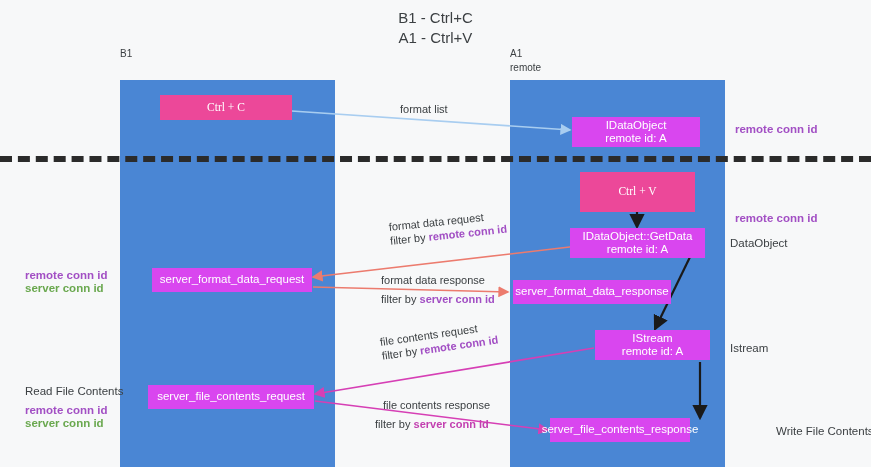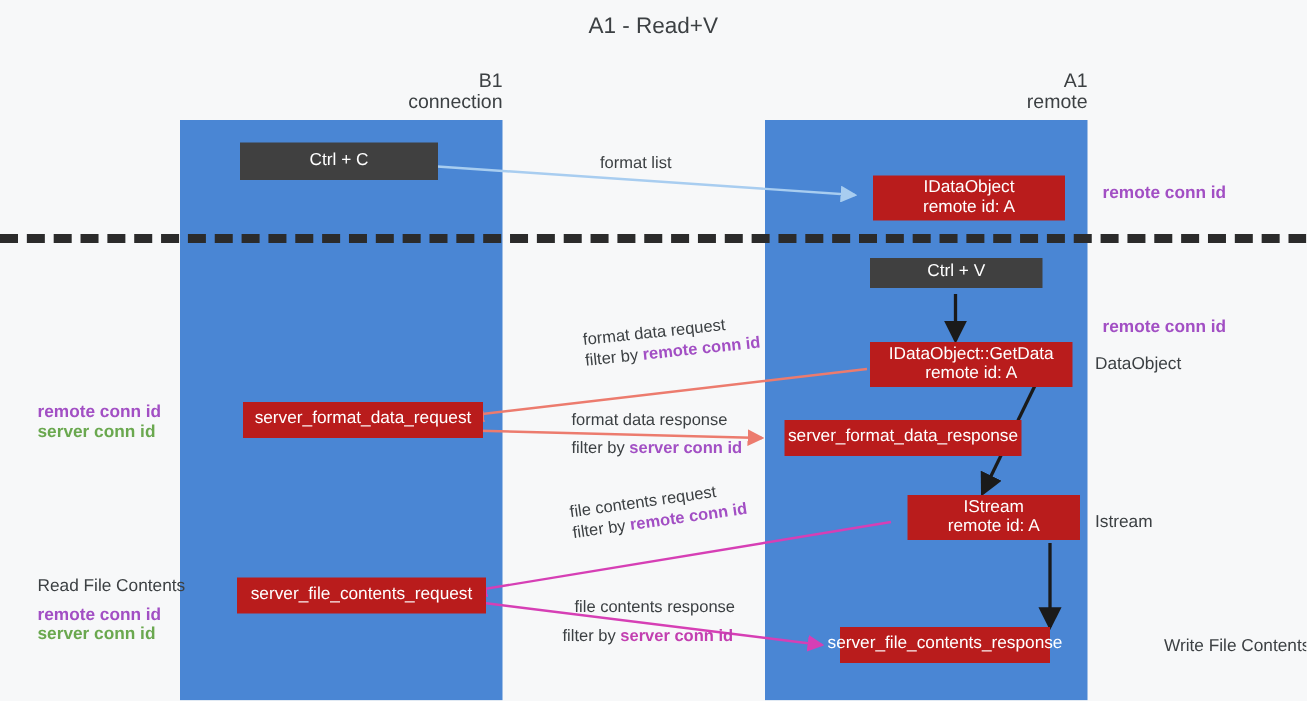--- a/index.html
+++ b/index.html
@@ -18,23 +18,23 @@
   
   .lane {
     position: absolute;
     background: #4a86d4;
   }
   #lane-b1 { left: 120px;  top: 80px; width: 215px; height: 387px; }
   #lane-a1 { left: 510px;  top: 80px; width: 215px; height: 387px; }
 
   .lane-header {
     position: absolute;
-    text-align: right;
-    color: #3c4043;
-    font-size: 13px;
+    text-align: left;
+    color: #3c4043;
+    font-size: 10px;
     line-height: 13.5px;
     width: 215px;
   }
   #hdr-b1 { left: 120px; top: 47px; }
   #hdr-a1 { left: 510px; top: 47px; }
 
   
   #title {
     position: absolute;
     left: 0; top: 8px;
@@ -60,22 +60,22 @@
     display: flex;
     flex-direction: column;
     align-items: center;
     justify-content: center;
     color: #ffffff;
     font-size: 11.5px;
     line-height: 13.5px;
     text-align: center;
     padding: 2px 4px;
   }
-  .node.green  { background: #404040; }
-  .node.orange { background: #b91c1c; margin-left: 10px; }
+  .node.green  { background: #ec4899; font-family: Liberation Serif, serif; }
+  .node.orange { background: #d946ef; }
 
   
   .side-label {
     position: absolute;
     font-size: 11.5px;
     line-height: 14px;
     color: #3c4043;
     white-space: nowrap;
   }
   .side-label.purple { color: #a24fc4; font-weight: bold; }
@@ -99,29 +99,29 @@
     overflow: visible;
     pointer-events: none;
   }
 </style>
 </head>
 <body>
 
 <div id="canvas">
 
   <div id="title">
-    <div>A1 - Read+V</div>
+    <div>B1 - Ctrl+C</div>
+    <div>A1 - Ctrl+V</div>
   </div>
 
   <div class="lane" id="lane-b1"></div>
   <div class="lane" id="lane-a1"></div>
 
   <div class="lane-header" id="hdr-b1">
     <div>B1</div>
-    <div>connection</div>
   </div>
   <div class="lane-header" id="hdr-a1">
     <div>A1</div>
     <div>remote</div>
   </div>
 
   <svg id="edges">
     <defs>
       <marker id="ah-blue" markerWidth="7" markerHeight="7" refX="6" refY="3.5" orient="auto">
         <path d="M0,0 L7,3.5 L0,7 z" fill="#a8cdf0"></path>
@@ -158,21 +158,21 @@
 
   <div class="node green" style="left:160px; top:95px;  width:132px; height:25px;">
     <span>Ctrl + C</span>
   </div>
 
   <div class="node orange" style="left:572px; top:117px; width:128px; height:30px;">
     <span>IDataObject</span>
     <span>remote id: A</span>
   </div>
 
-  <div class="node green" style="left:580px; top:172px; width:115px; height:20px;">
+  <div class="node green" style="left:580px; top:172px; width:115px; height:40px;">
     <span>Ctrl + V</span>
   </div>
 
   <div class="node orange" style="left:570px; top:228px; width:135px; height:30px;">
     <span>IDataObject::GetData</span>
     <span>remote id: A</span>
   </div>
 
   <div class="node orange" style="left:152px; top:268px; width:160px; height:24px;">
     <span>server_format_data_request</span>

